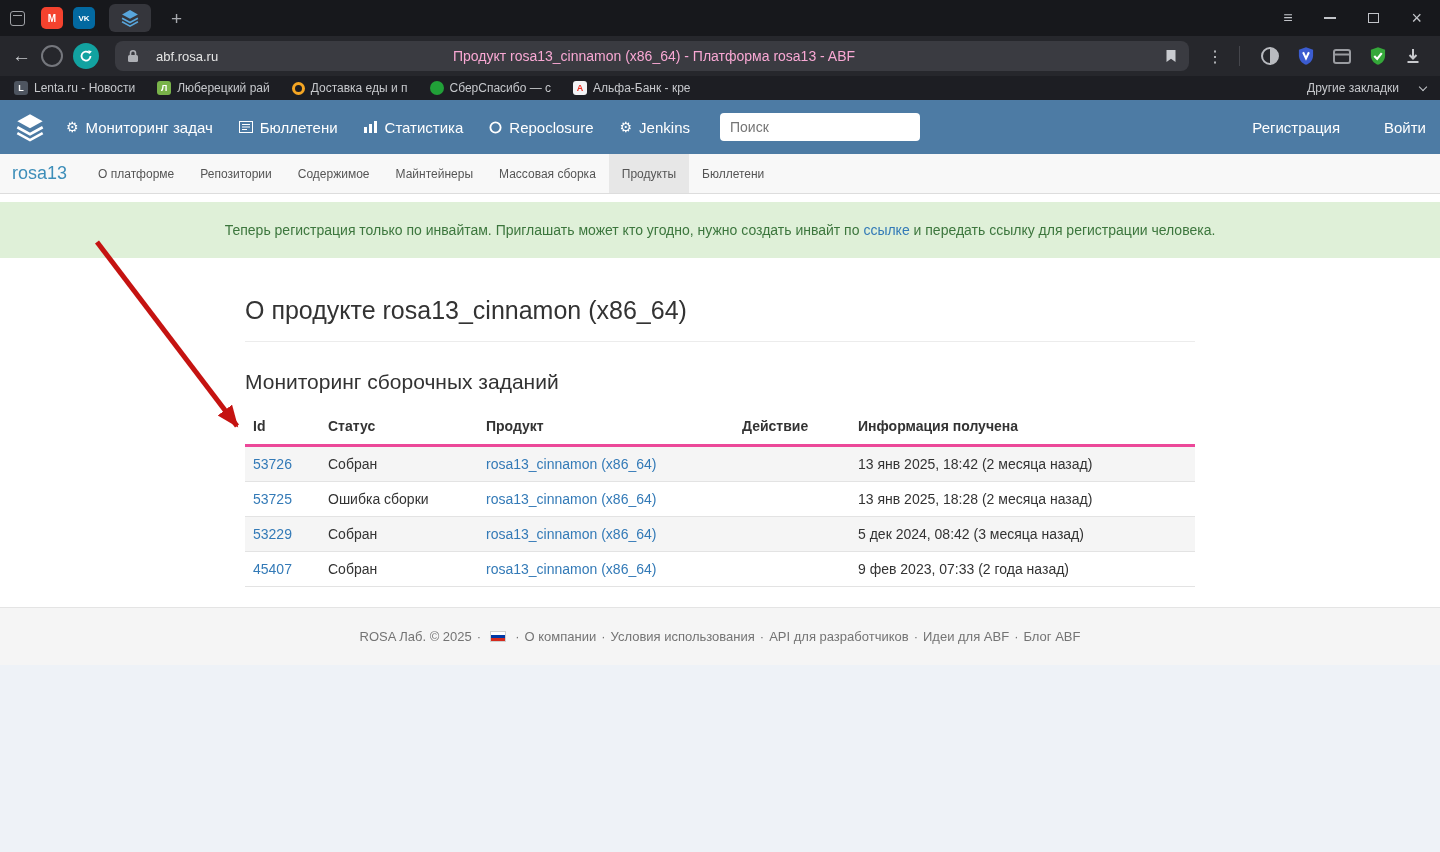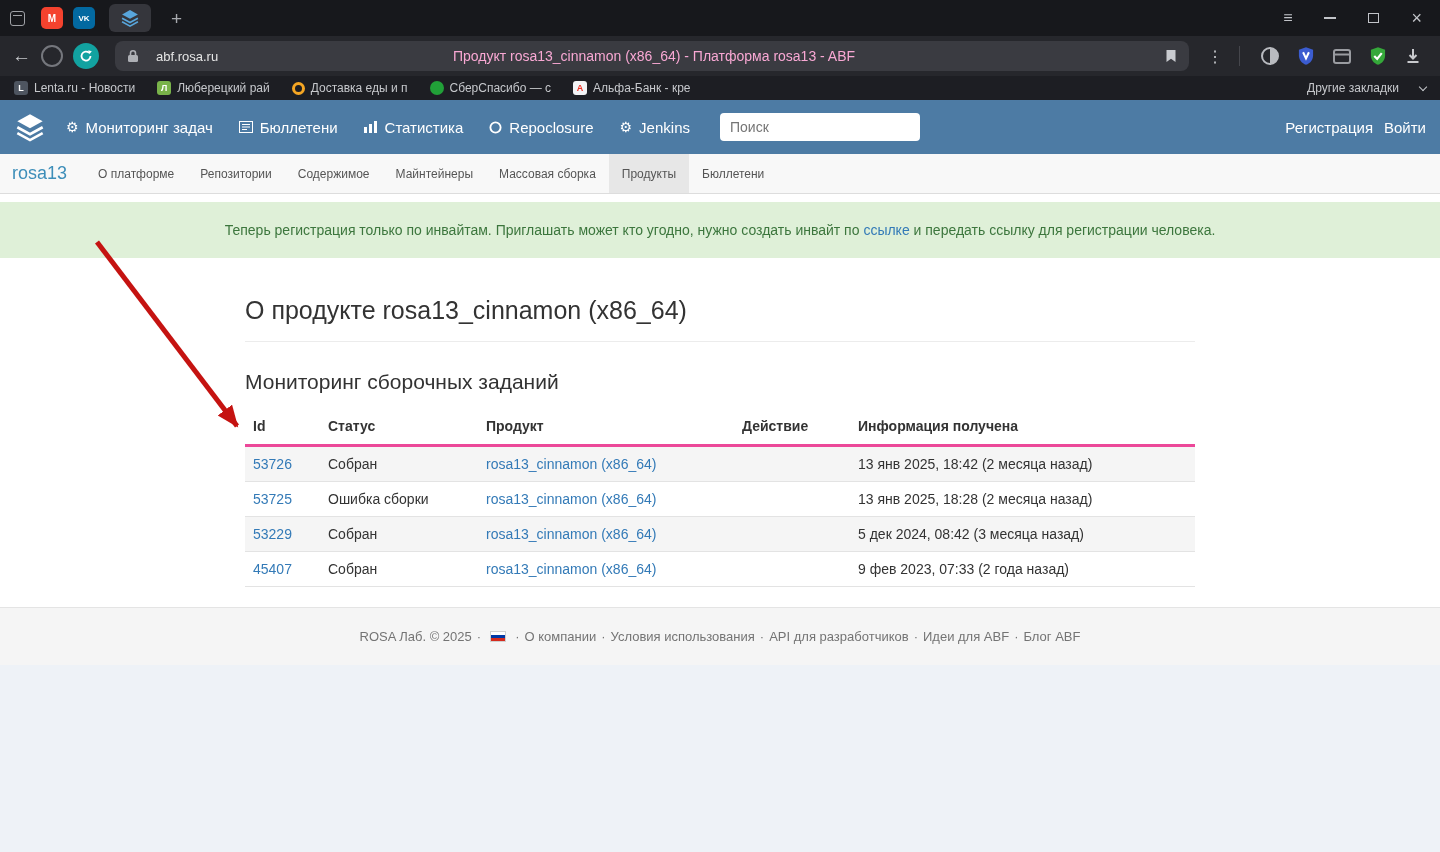--- a/index.html
+++ b/index.html
@@ -50,21 +50,21 @@
   .other-bm { margin-left:auto; display:flex; align-items:center; gap:21px; color:#c6c8cc; font-size:12px; cursor:pointer; }
   .chev { width:6px; height:6px; border-right:1.5px solid #c6c8cc; border-bottom:1.5px solid #c6c8cc; transform:rotate(45deg); margin-top:-3px; }
 
   
   .site { height:752px; background:#fff; display:flex; flex-direction:column; }
   .site-header { height:54px; background:#4d7ba4; display:flex; align-items:center; padding:0 14px; flex:0 0 auto; }
   .logo { margin-right:20px; display:flex; cursor:pointer; }
   .nav-item { display:flex; align-items:center; gap:7px; color:#fff; font-size:15px; margin-right:26px; cursor:pointer; white-space:nowrap; }
   .nav-ico { display:flex; align-items:center; font-size:14px; color:#fff; }
   .search { width:200px; height:28px; border:none; border-radius:4px; padding:0 10px; font-size:14px; font-family:inherit; margin-left:4px; color:#333; }
-  .hdr-right { margin-left:auto; display:flex; gap:11px; color:#fff; font-size:15px; }
+  .hdr-right { margin-left:auto; display:flex; gap:44px; color:#fff; font-size:15px; }
   .hdr-right span { cursor:pointer; }
 
   .subnav { height:40px; background:#f8f8f8; border-bottom:1px solid #ddd; display:flex; align-items:stretch; flex:0 0 auto; }
   .brand { display:flex; align-items:center; font-size:18px; color:#3d8eb9; padding:0 18px 0 12px; cursor:pointer; }
   .sn-item { display:flex; align-items:center; padding:0 13px; font-size:12px; color:#555; cursor:pointer; white-space:nowrap; }
   .sn-item.active { background:#e7e7e7; }
 
   .banner { margin-top:8px; background:#dff0d8; color:#3c763d; font-size:14px; text-align:center; padding:20px 4px; flex:0 0 auto; }
   .banner a { color:#337ab7; text-decoration:none; cursor:pointer; }
 

